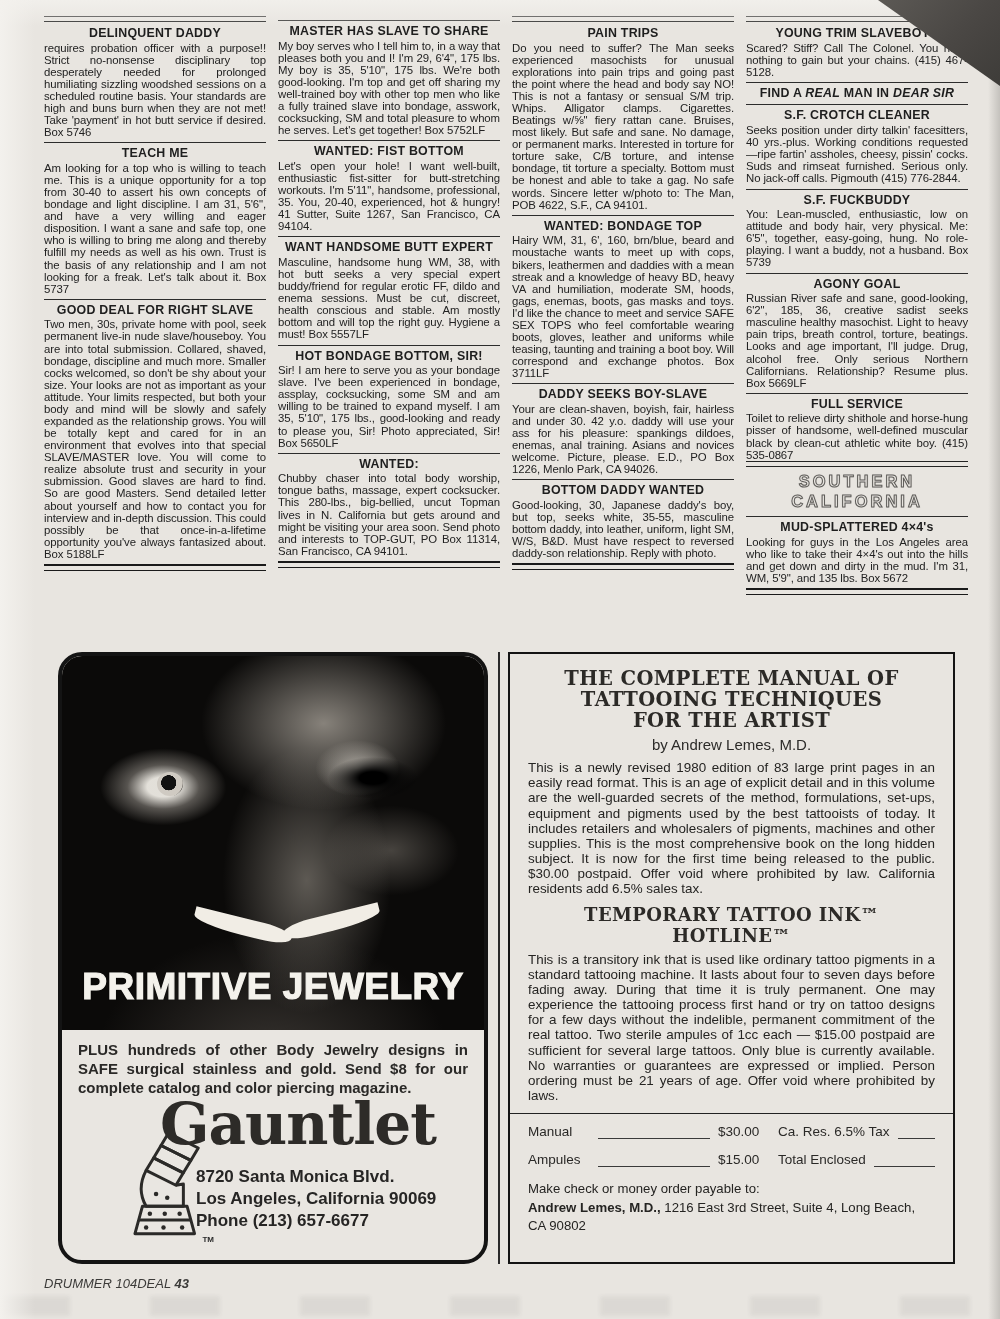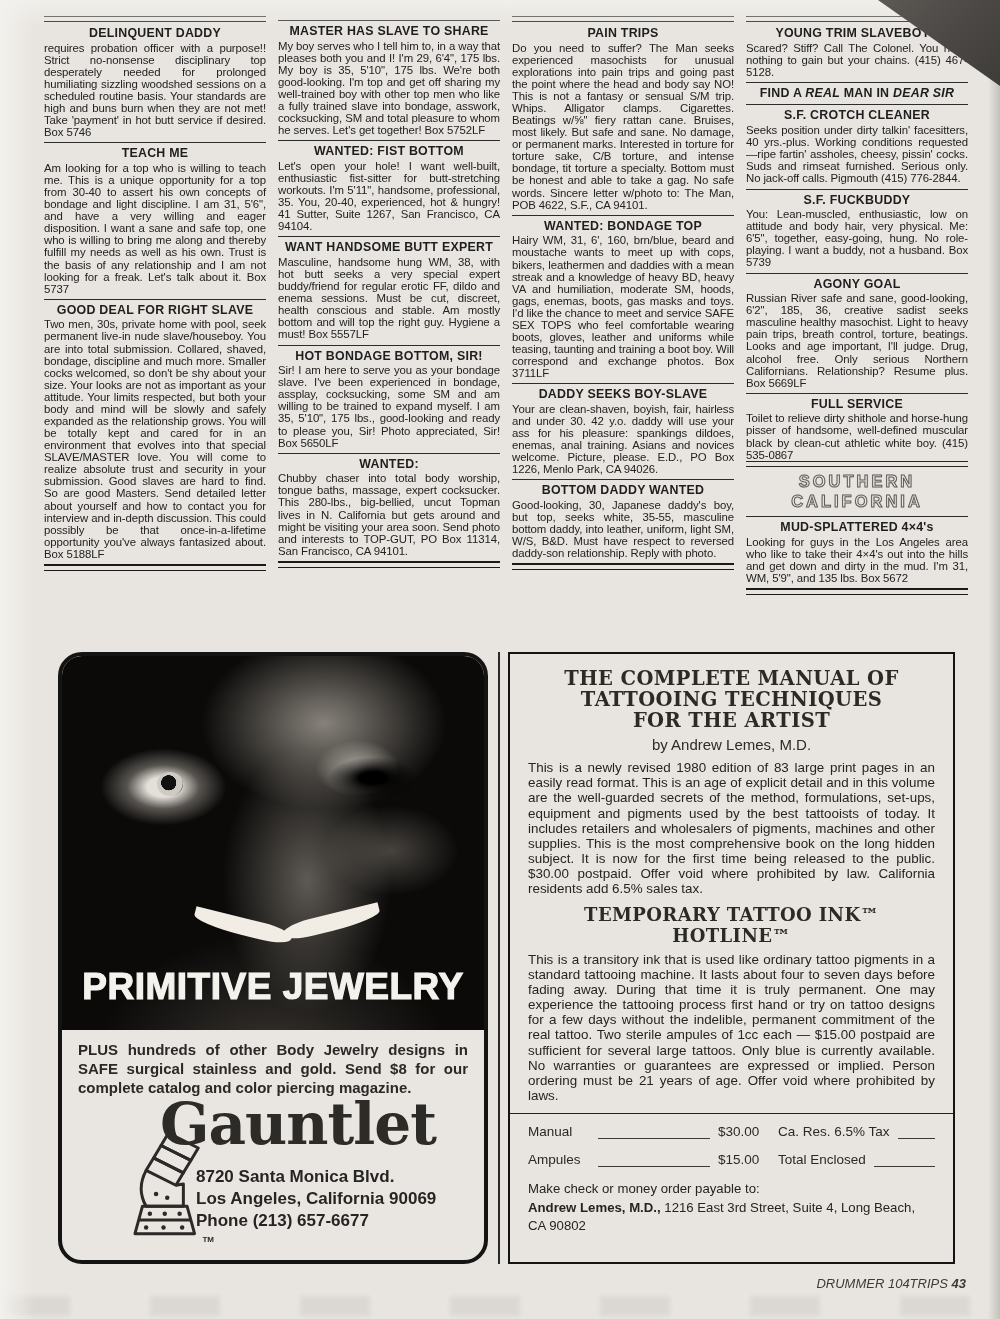--- a/index.html
+++ b/index.html
@@ -62,21 +62,21 @@
   .t-para{font-size:13.4px;line-height:1.13;text-align:justify;color:#252422;margin:0;}
   .t-sub{font-family:"DejaVu Serif",serif;font-weight:bold;text-align:center;font-size:18px;
         line-height:1.12;letter-spacing:.4px;color:#2c2a27;margin:9px 0 6px;}
   .form{border-top:1.5px solid #222;margin:10px -18px 0;padding:10px 18px 0;}
   .form-row{display:grid;grid-template-columns:62px 112px 52px auto 1fr;column-gap:8px;
         align-items:end;font-size:13.5px;color:#2a2927;margin-bottom:13px;}
   .f-line{border-bottom:1.4px solid #3a3a3a;height:13px;}
   .payable{font-size:13.2px;line-height:1.4;color:#252422;}
   .payable b{font-weight:bold;}
   
-  .footer{position:absolute;left:44px;right:34px;top:1276px;display:flex;justify-content:flex-end;
+  .footer{position:absolute;left:44px;right:34px;top:1276px;display:flex;justify-content:flex-start;
         font-style:italic;font-size:13px;color:#3c3b39;z-index:45;}
   .footer .num{font-weight:bold;}
   .bleed{position:absolute;left:0;right:0;top:1296px;height:20px;opacity:.06;
         background:repeating-linear-gradient(90deg,#222 0 70px,transparent 70px 150px);filter:blur(2px);}
 </style>
 </head>
 <body>
 
 <div class="page">
   <div class="corner"></div>
@@ -237,18 +237,18 @@
           <b>Andrew Lemes, M.D.,</b>
           <span>1216 East 3rd Street, Suite 4, Long Beach, CA 90802</span>
         </div>
       </div>
     </div>
   </div>
 
   <div class="footer">
     <span>DRUMMER 104</span>
     <span>
-      <span>TRIPS</span>
+      <span>DEAL</span>
       <span class="num">43</span>
     </span>
   </div>
   <div class="bleed"></div>
 </div>
 
 </body></html>

